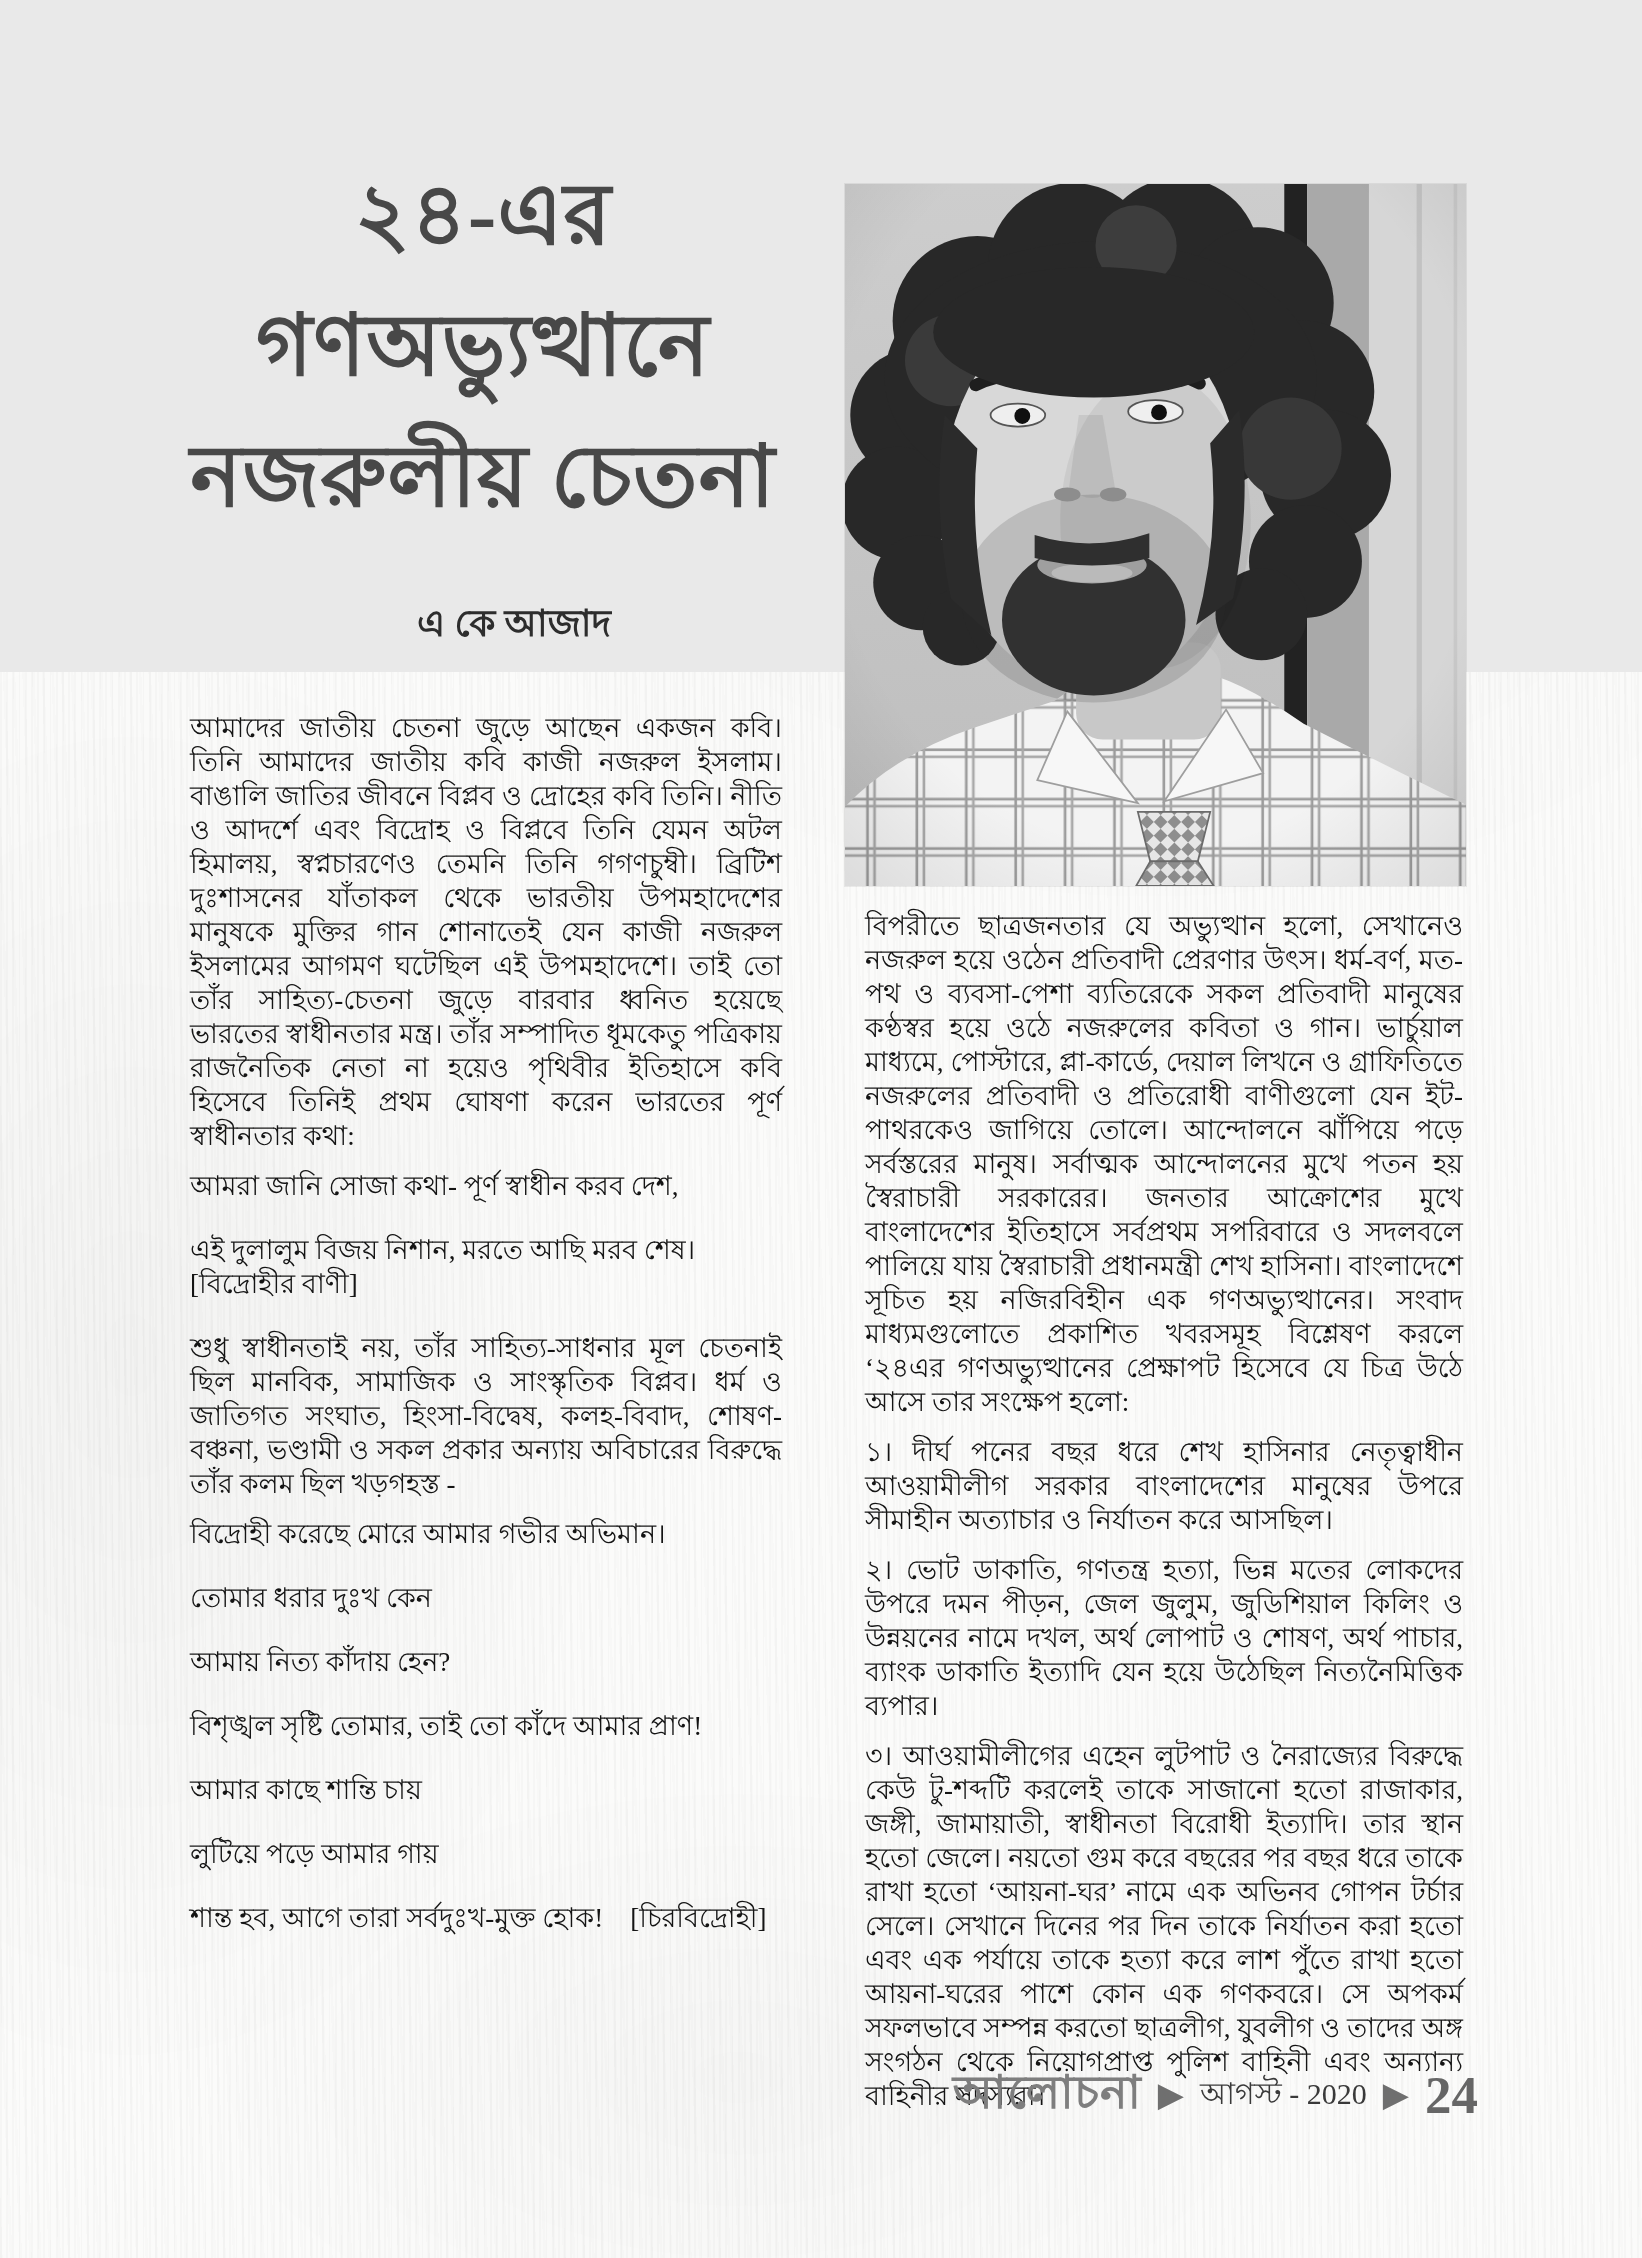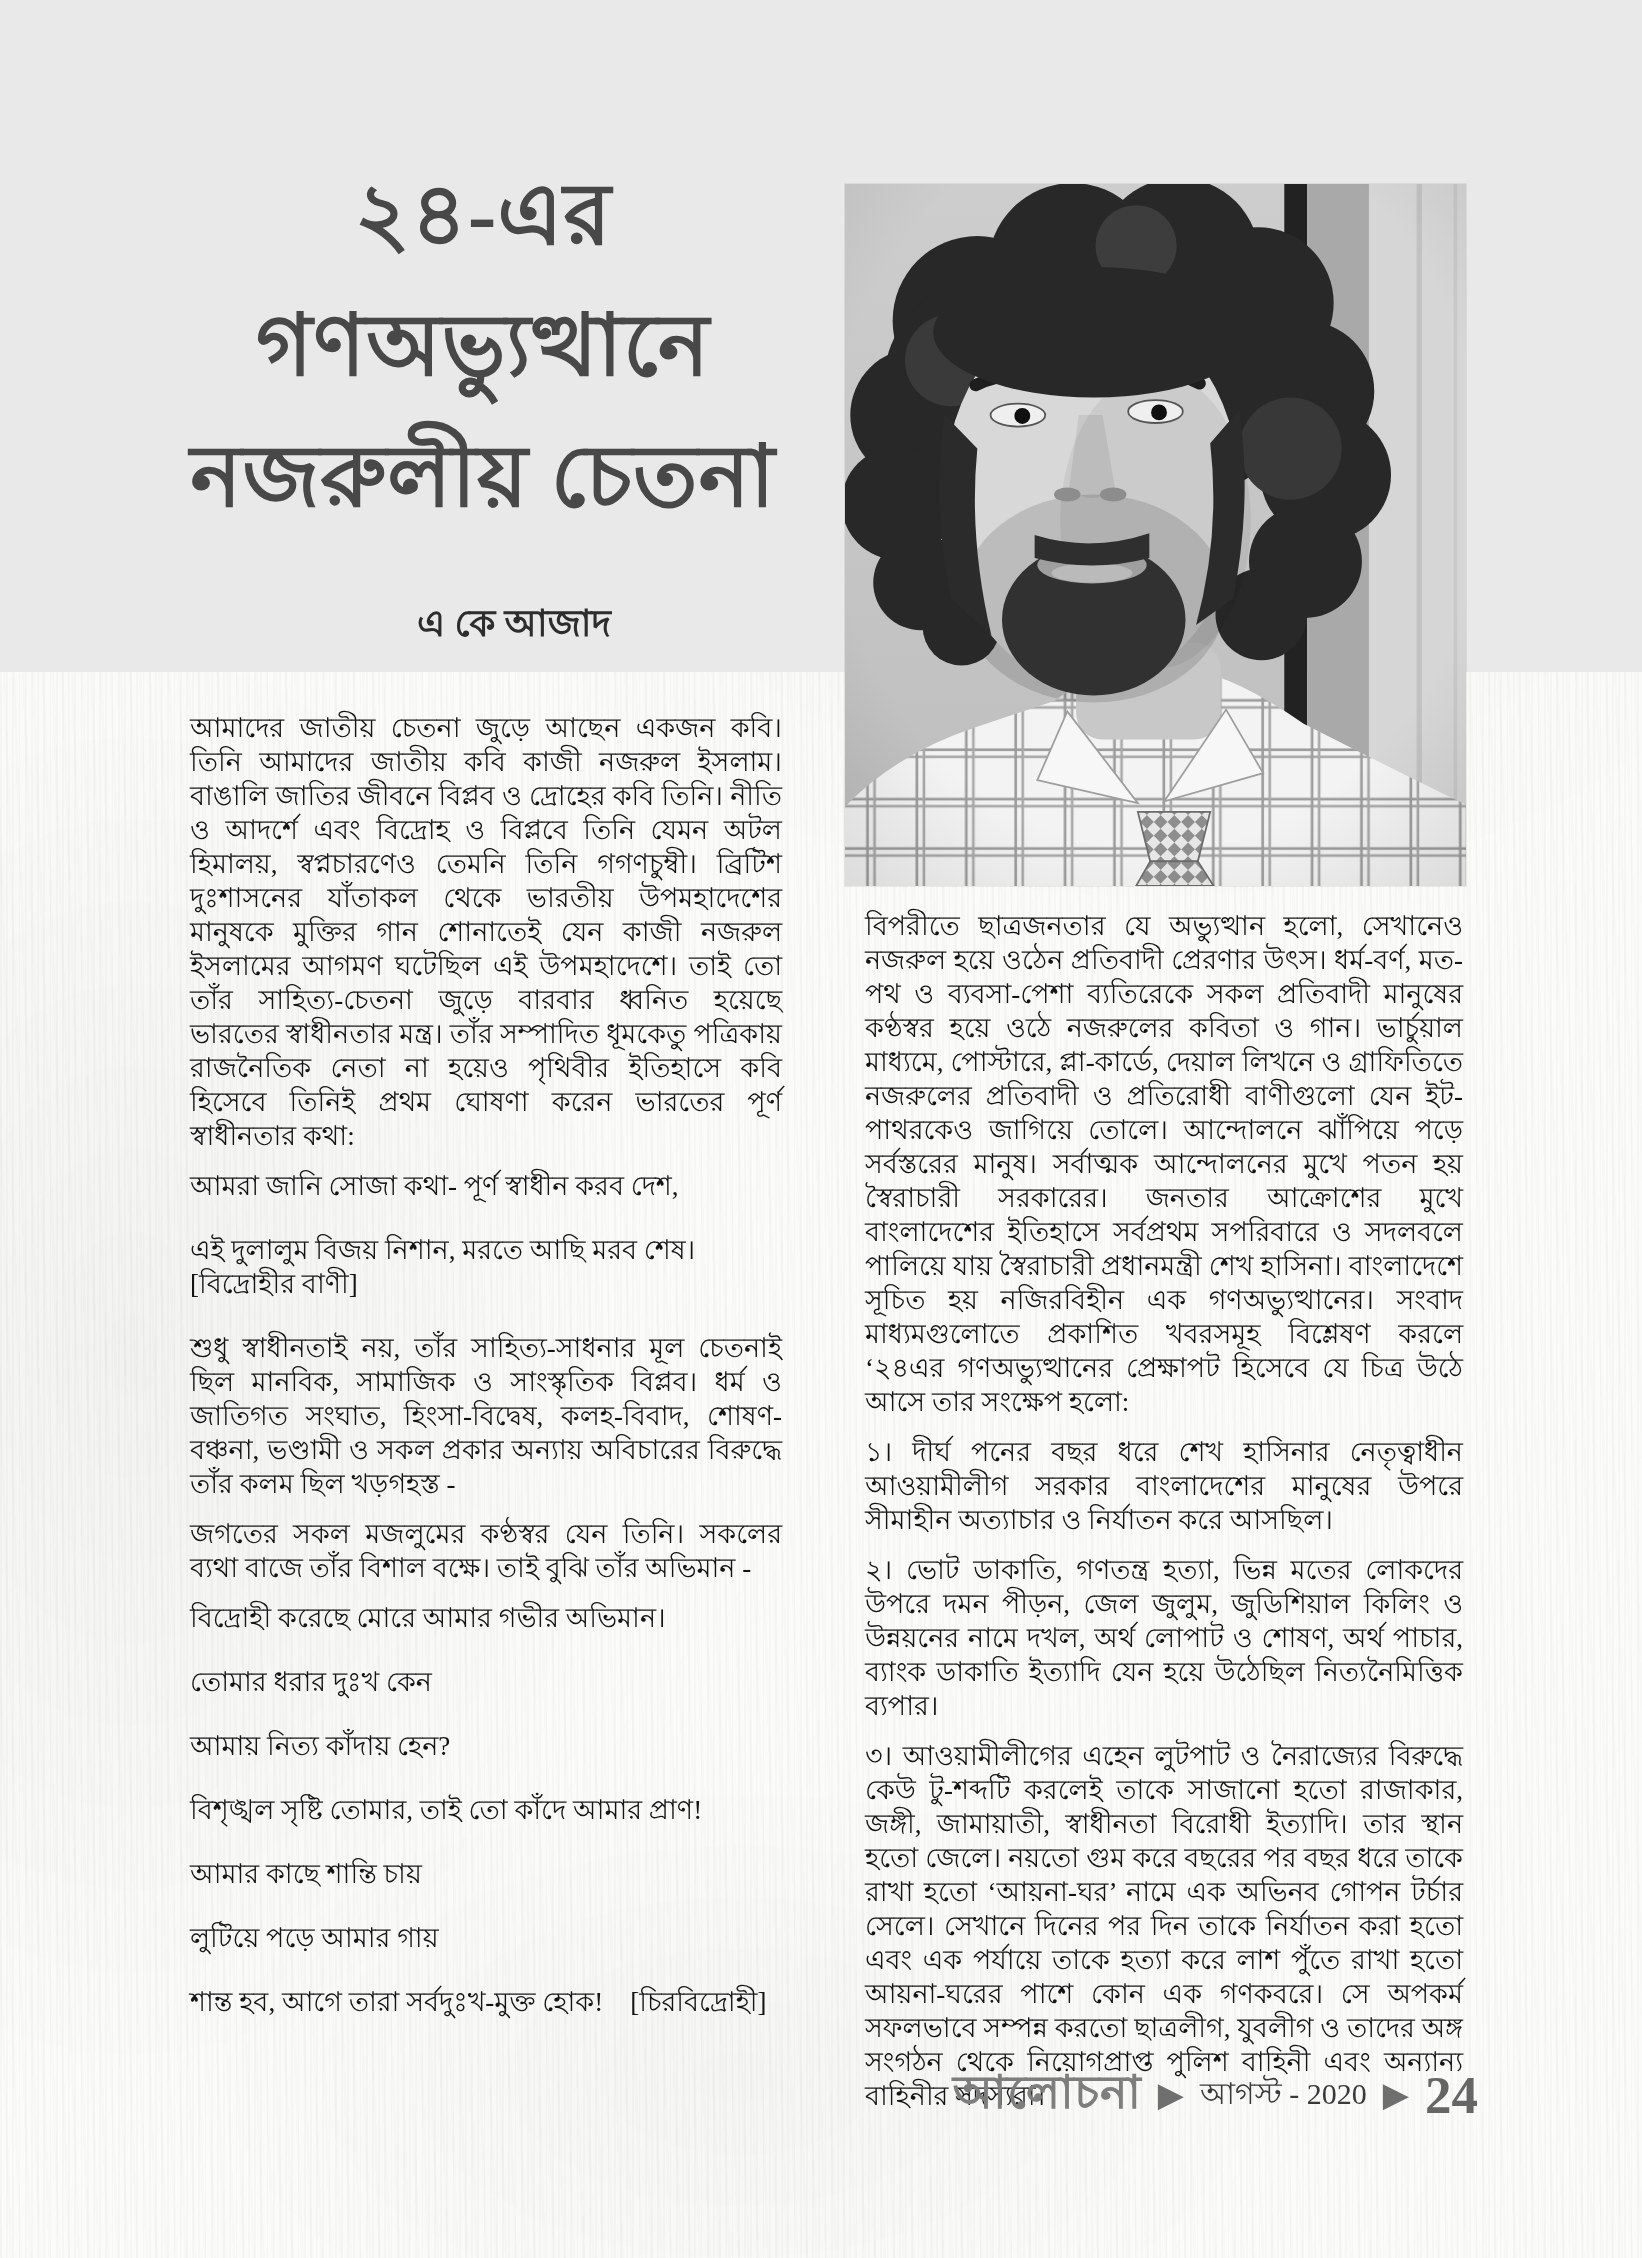--- a/index.html
+++ b/index.html
@@ -158,21 +158,20 @@
 
     <rect width="704" height="796" fill="url(#vignette)"></rect>
   </svg>
 </figure>
 
 <div class="col col-left">
     <p class="para">আমাদের জাতীয় চেতনা জুড়ে আছেন একজন কবি। তিনি আমাদের জাতীয় কবি কাজী নজরুল ইসলাম। বাঙালি জাতির জীবনে বিপ্লব ও দ্রোহের কবি তিনি। নীতি ও আদর্শে এবং বিদ্রোহ ও বিপ্লবে তিনি যেমন অটল হিমালয়, স্বপ্নচারণেও তেমনি তিনি গগণচুম্বী। ব্রিটিশ দুঃশাসনের যাঁতাকল থেকে ভারতীয় উপমহাদেশের মানুষকে মুক্তির গান শোনাতেই যেন কাজী নজরুল ইসলামের আগমণ ঘটেছিল এই উপমহাদেশে। তাই তো তাঁর সাহিত্য-চেতনা জুড়ে বারবার ধ্বনিত হয়েছে ভারতের স্বাধীনতার মন্ত্র। তাঁর সম্পাদিত ধূমকেতু পত্রিকায় রাজনৈতিক নেতা না হয়েও পৃথিবীর ইতিহাসে কবি হিসেবে তিনিই প্রথম ঘোষণা করেন ভারতের পূর্ণ স্বাধীনতার কথা:</p>
     <p class="verse">আমরা জানি সোজা কথা- পূর্ণ স্বাধীন করব দেশ,</p>
     <p class="verse">এই দুলালুম বিজয় নিশান, মরতে আছি মরব শেষ।[বিদ্রোহীর বাণী]</p>
     <p class="para">শুধু স্বাধীনতাই নয়, তাঁর সাহিত্য-সাধনার মূল চেতনাই ছিল মানবিক, সামাজিক ও সাংস্কৃতিক বিপ্লব। ধর্ম ও জাতিগত সংঘাত, হিংসা-বিদ্বেষ, কলহ-বিবাদ, শোষণ-বঞ্চনা, ভণ্ডামী ও সকল প্রকার অন্যায় অবিচারের বিরুদ্ধে তাঁর কলম ছিল খড়গহস্ত -</p>
-    <p class="para">জগতের সকল মজলুমের কণ্ঠস্বর যেন তিনি। সকলের ব্যথা বাজে তাঁর বিশাল বক্ষে। তাই বুঝি তাঁর অভিমান -</p>
     <p class="verse">বিদ্রোহী করেছে মোরে আমার গভীর অভিমান।</p>
     <p class="verse">তোমার ধরার দুঃখ কেন</p>
     <p class="verse">আমায় নিত্য কাঁদায় হেন?</p>
     <p class="verse">বিশৃঙ্খল সৃষ্টি তোমার, তাই তো কাঁদে আমার প্রাণ!</p>
     <p class="verse">আমার কাছে শান্তি চায়</p>
     <p class="verse">লুটিয়ে পড়ে আমার গায়</p>
     <p class="verse">শান্ত হব, আগে তারা সর্বদুঃখ-মুক্ত হোক!    [চিরবিদ্রোহী]</p>
   </div>
 <div class="col col-right">
     <p class="para">বিপরীতে ছাত্রজনতার যে অভ্যুত্থান হলো, সেখানেও নজরুল হয়ে ওঠেন প্রতিবাদী প্রেরণার উৎস। ধর্ম-বর্ণ, মত-পথ ও ব্যবসা-পেশা ব্যতিরেকে সকল প্রতিবাদী মানুষের কণ্ঠস্বর হয়ে ওঠে নজরুলের কবিতা ও গান। ভার্চুয়াল মাধ্যমে, পোস্টারে, প্লা-কার্ডে, দেয়াল লিখনে ও গ্রাফিতিতে নজরুলের প্রতিবাদী ও প্রতিরোধী বাণীগুলো যেন ইট-পাথরকেও জাগিয়ে তোলে। আন্দোলনে ঝাঁপিয়ে পড়ে সর্বস্তরের মানুষ। সর্বাত্মক আন্দোলনের মুখে পতন হয় স্বৈরাচারী সরকারের। জনতার আক্রোশের মুখে বাংলাদেশের ইতিহাসে সর্বপ্রথম সপরিবারে ও সদলবলে পালিয়ে যায় স্বৈরাচারী প্রধানমন্ত্রী শেখ হাসিনা। বাংলাদেশে সূচিত হয় নজিরবিহীন এক গণঅভ্যুত্থানের। সংবাদ মাধ্যমগুলোতে প্রকাশিত খবরসমূহ বিশ্লেষণ করলে ‘২৪এর গণঅভ্যুত্থানের প্রেক্ষাপট হিসেবে যে চিত্র উঠে আসে তার সংক্ষেপ হলো:</p>

